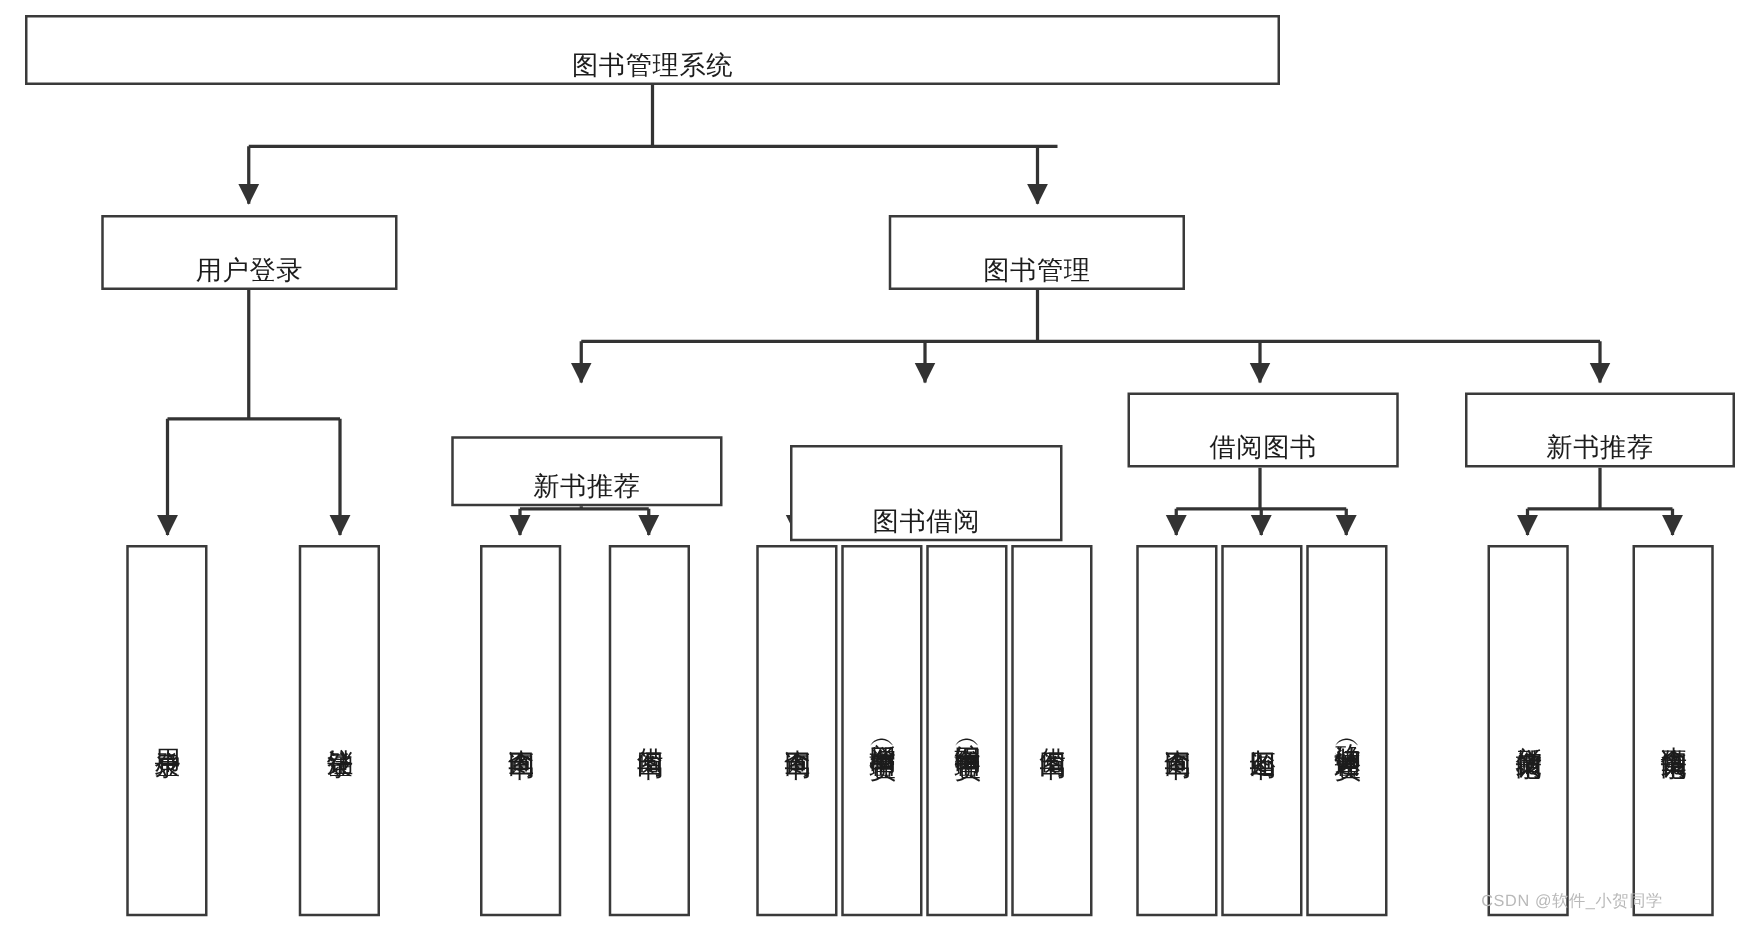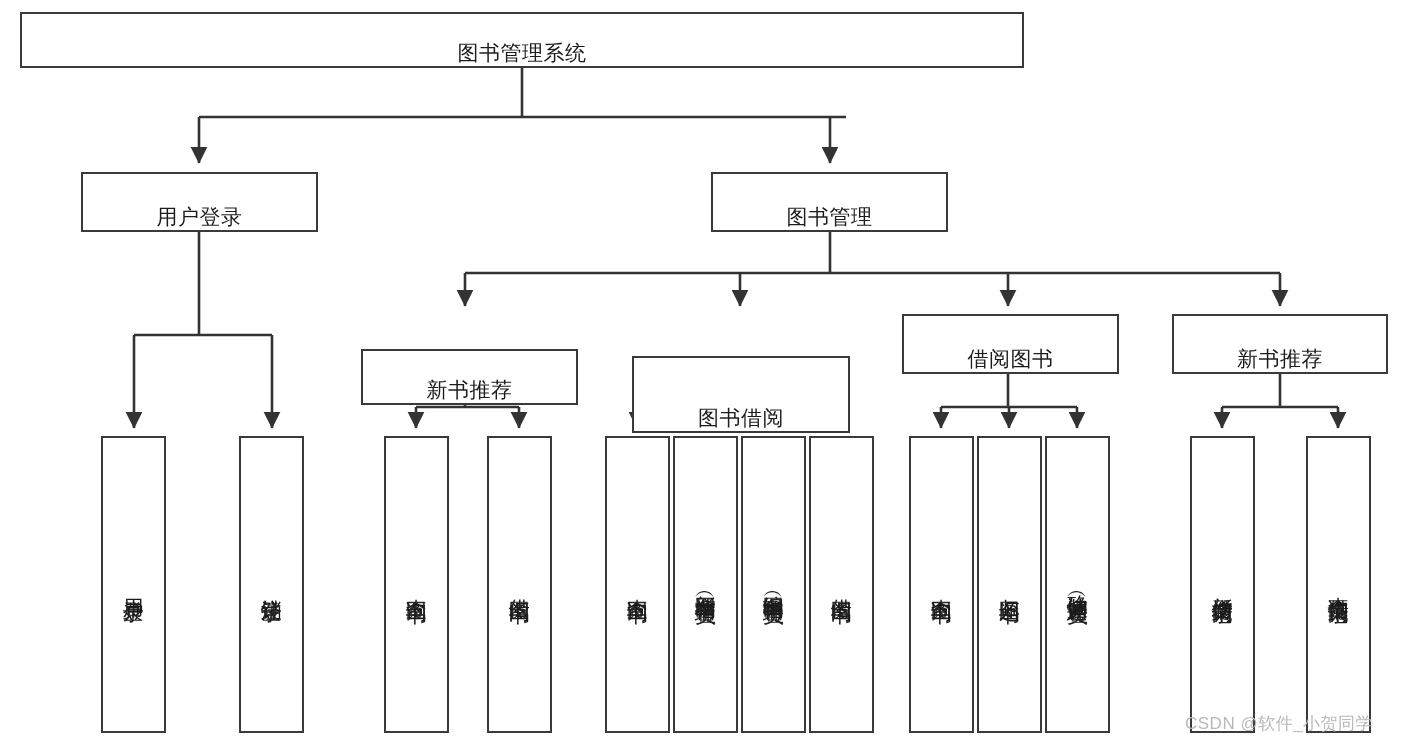--- a/index.html
+++ b/index.html
@@ -57,21 +57,21 @@
     font-size: 21px;
     line-height: 1.30;
     letter-spacing: 1.5px;
     white-space: normal;
     max-height: 100%;
   }
   .watermark {
     position: absolute;
     left: 1185px;
     top: 712px;
-    font-size: 17px;
+    font-size: 13px;
     color: #b9b9b9;
     white-space: nowrap;
     z-index: 6;
     letter-spacing: 0.5px;
   }
 </style>
 </head>
 <body>
 
 <div id="canvas">

